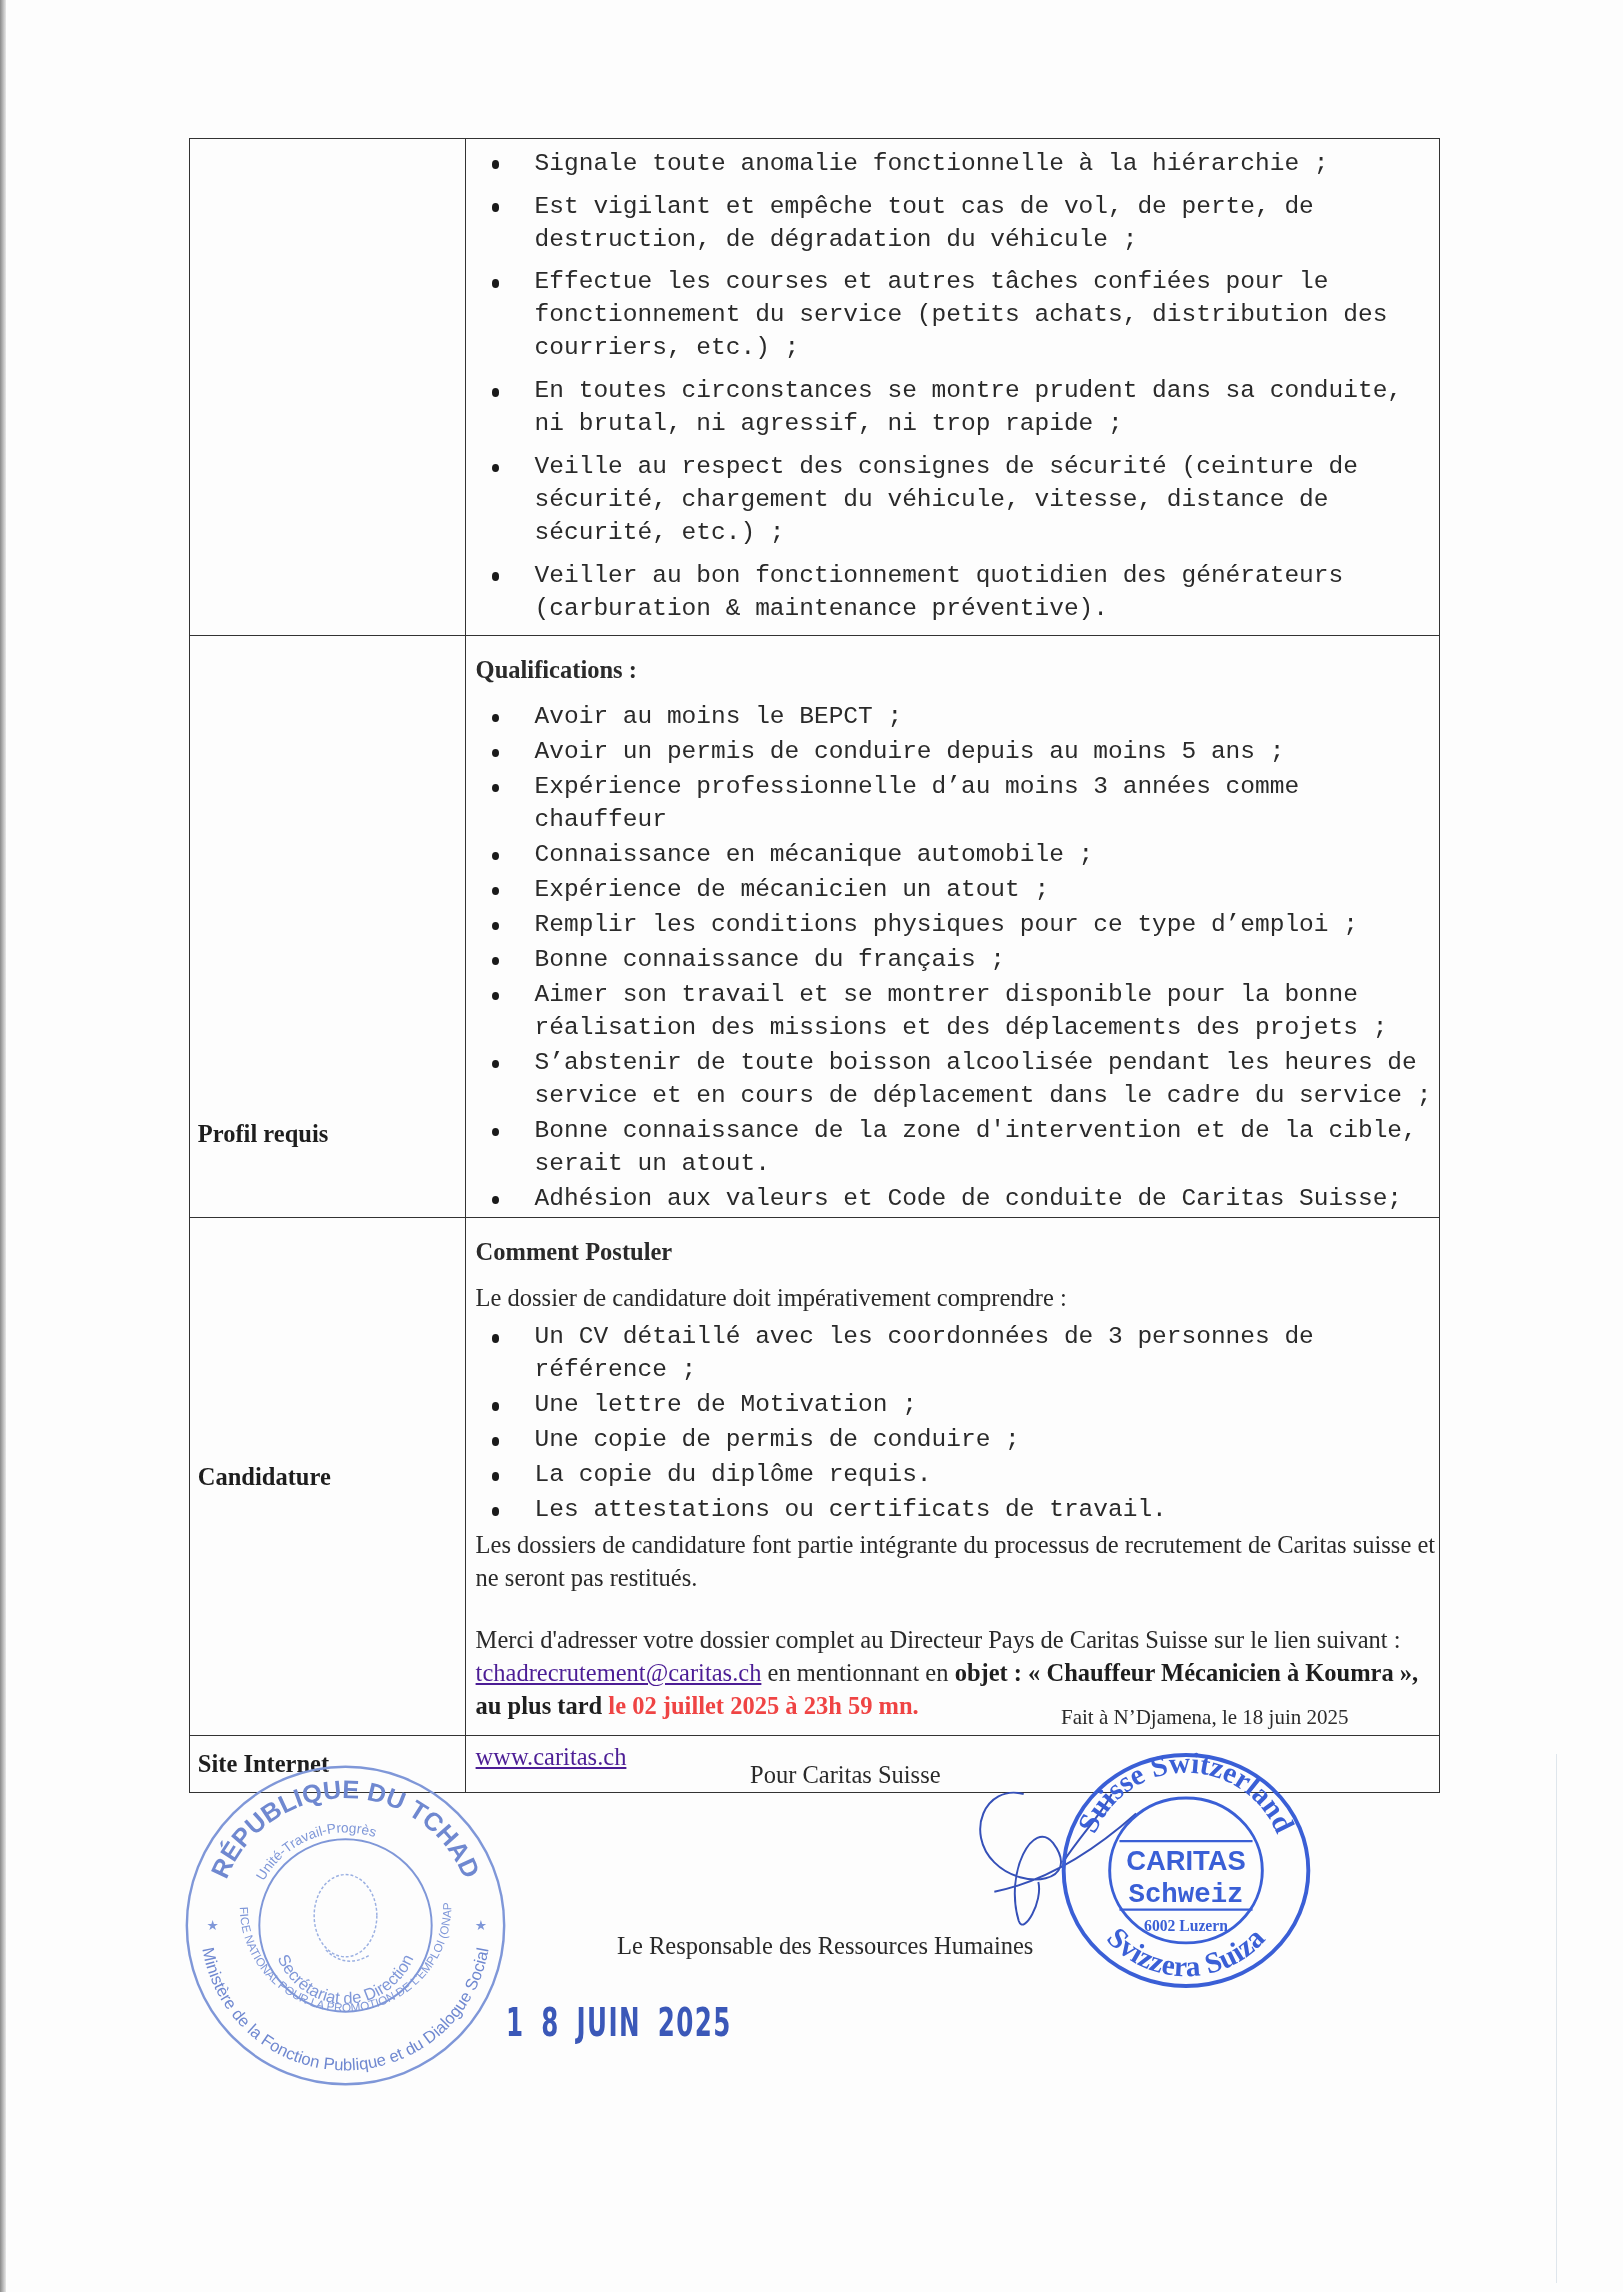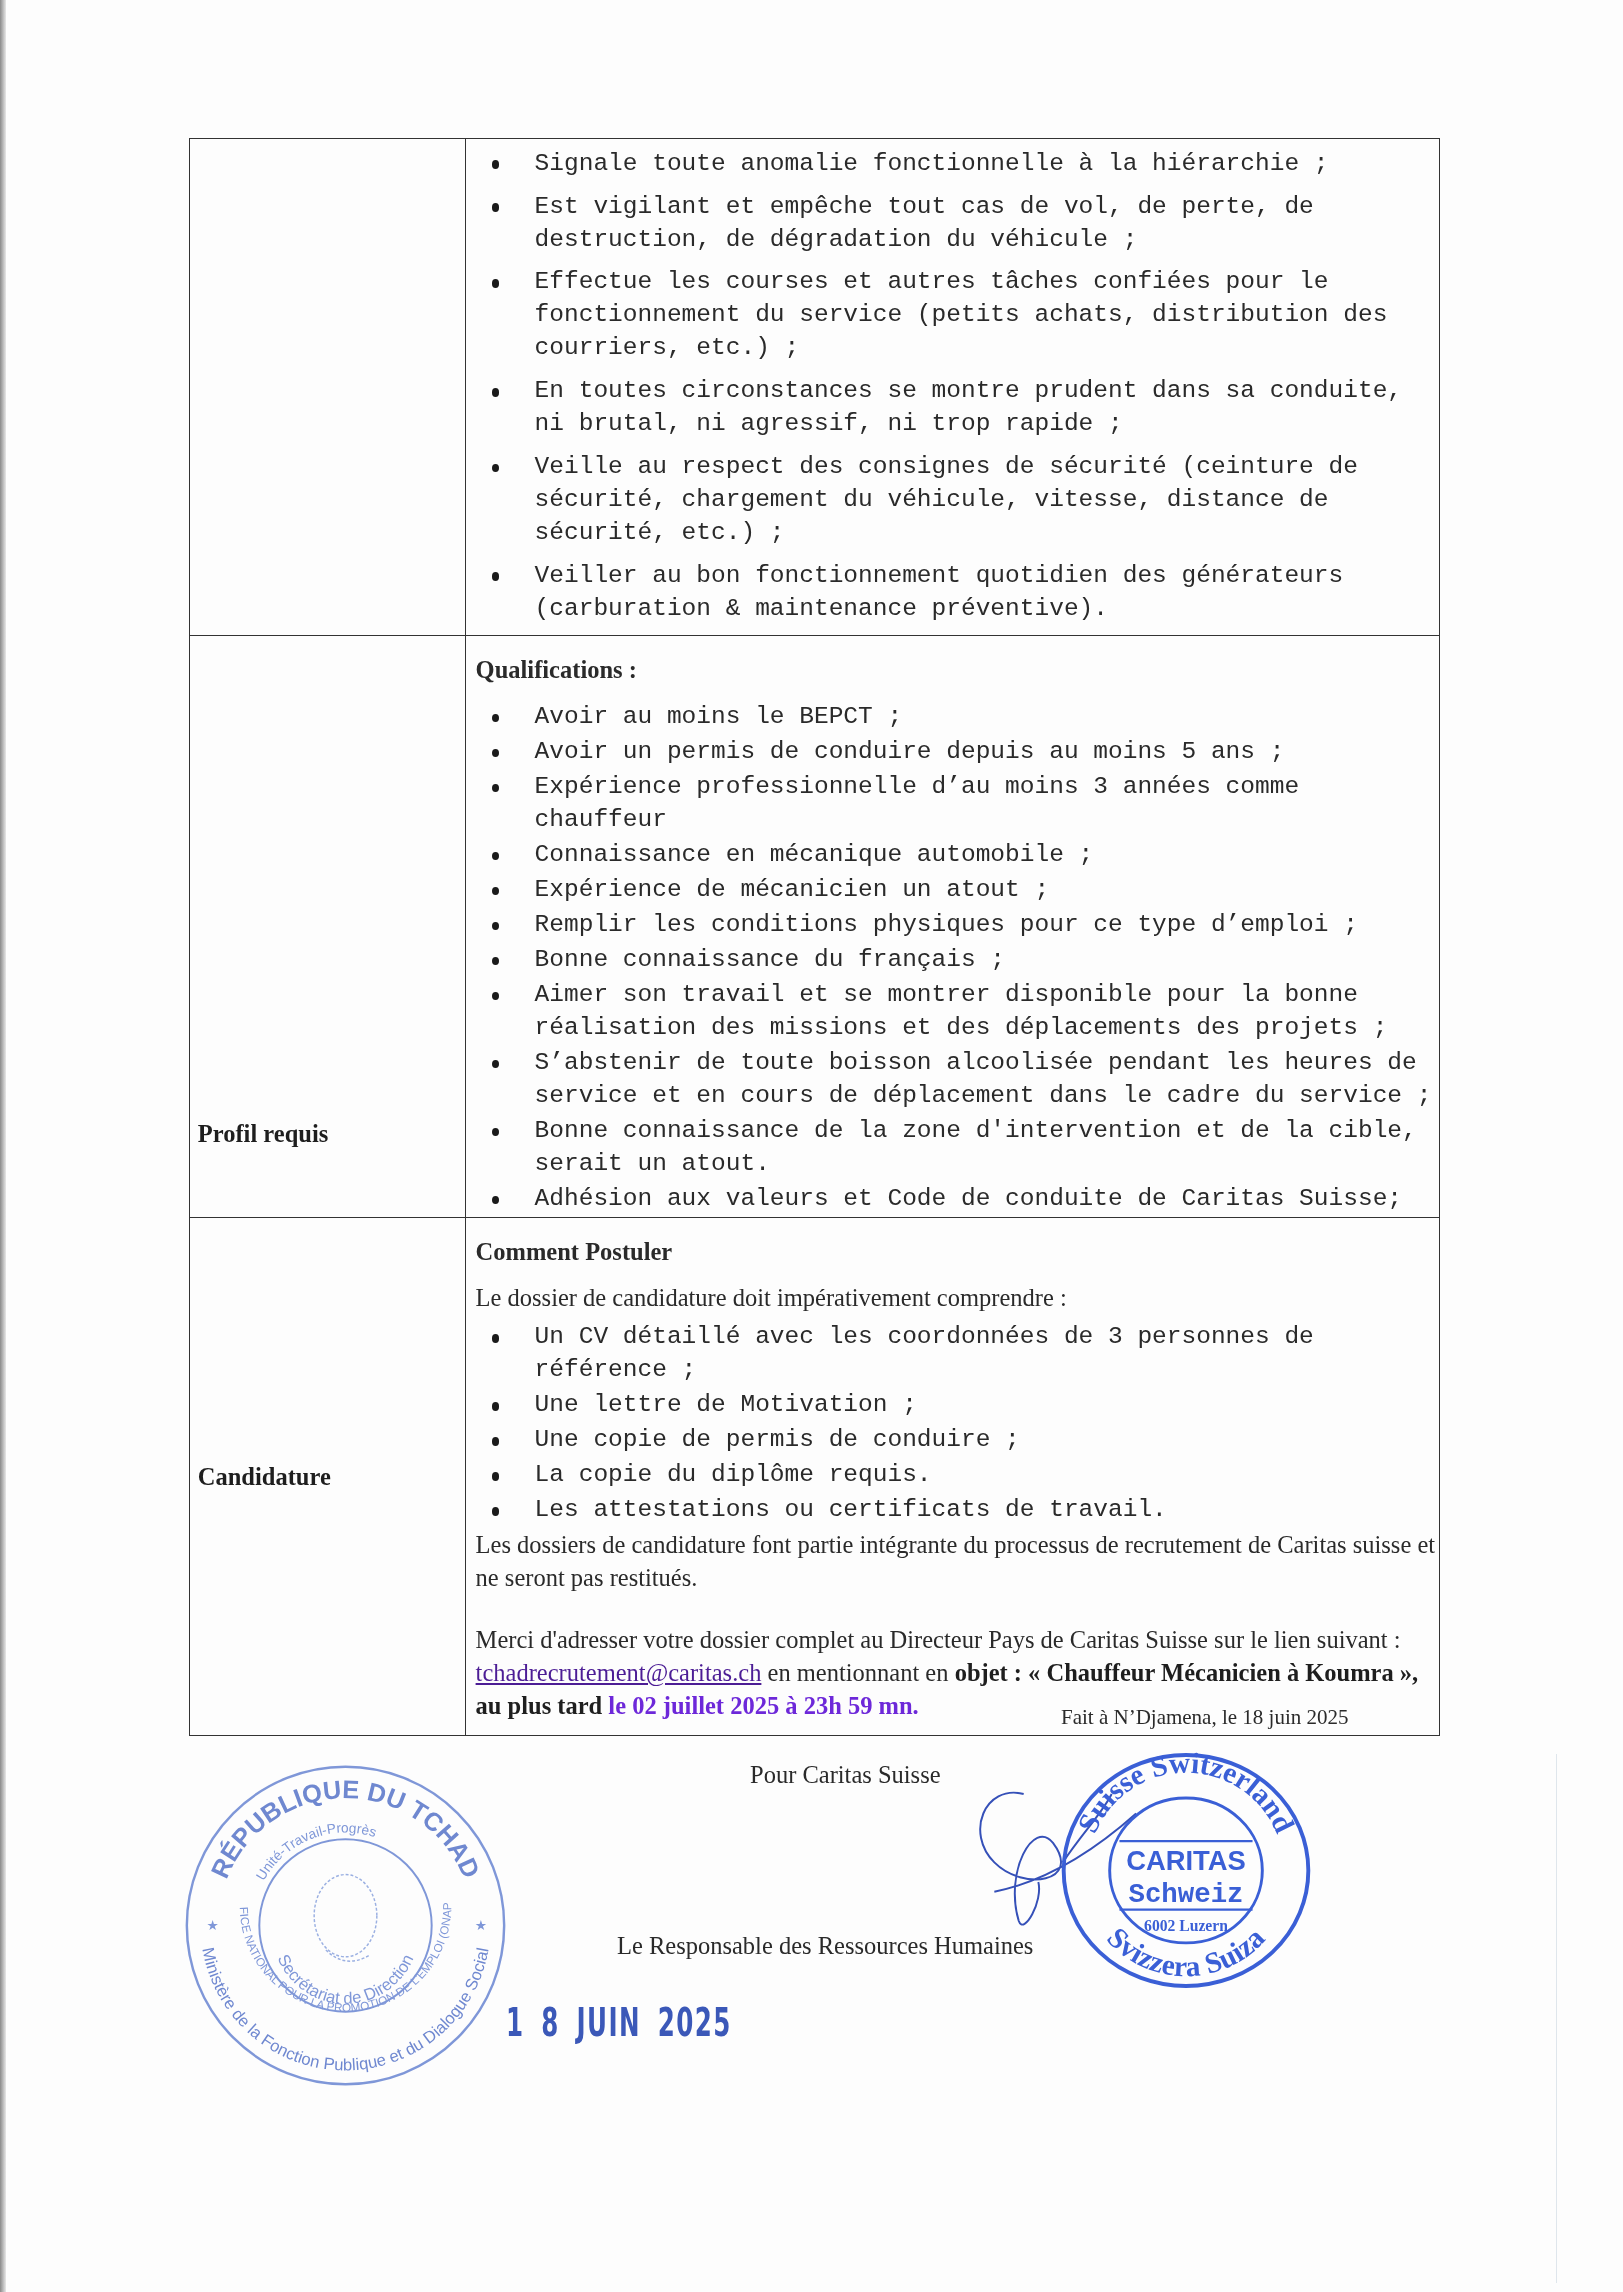--- a/index.html
+++ b/index.html
@@ -27,21 +27,21 @@
     width: 7.8px; height: 8.8px; border-radius: 50%; background: #1a1a1a;
   }
   ul.spaced li { margin-bottom: 9.8px; }
   ul.tight li { line-height: 33px; margin-bottom: 2px; }
 
   .sec-head { font-weight: bold; margin: 13.7px 0 13.7px 0; }
   .plain { margin: 0; }
   .justify { text-align: justify; padding-right: 3.9px; }
   .link { color: #4c1d95; text-decoration: underline; }
   .bold { font-weight: bold; color: #1e1e1e; }
-  .red { color: #6d28d9; font-weight: bold; }
+  .red { color: #ef4444; font-weight: bold; }
 
   .fait { position: absolute; left: 1061px; top: 1705px; font-size: 21px; }
   .pour { position: absolute; left: 750px; top: 1761px; font-size: 24.5px; }
   .resp { position: absolute; left: 617px; top: 1932px; font-size: 24.5px; }
   .date-stamp {
     position: absolute; left: 506px; top: 2000px; font-family: "DejaVu Sans Condensed", "DejaVu Sans", sans-serif;
     font-size: 39px; font-weight: bold; color: #3b58b8; letter-spacing: 2px; transform: scaleX(0.7); transform-origin: left;
     word-spacing: 9.8px;
   }
   .stamp-left { position: absolute; left: 179px; top: 1759px; width: 333px; height: 333px; }
@@ -103,20 +103,26 @@
         <li>La copie du diplôme requis.</li>
         <li>Les attestations ou certificats de travail.</li>
       </ul>
       <p class="plain justify">Les dossiers de candidature font partie intégrante du processus de recrutement de Caritas suisse et ne seront pas restitués.</p>
       <p class="plain" style="margin-top:29px; padding-right:7.8px;">
         <span>Merci d'adresser votre dossier complet au Directeur Pays de Caritas Suisse sur le lien suivant : </span><a class="link" href="#">tchadrecrutement@caritas.ch</a><span>  en mentionnant en </span><span class="bold">objet : « Chauffeur Mécanicien à Koumra », au plus tard</span><span class="red"> le 02 juillet 2025 à 23h 59 mn.</span>
       </p>
     </td>
   </tr>
 
+  <tr style="height:57px">
+    <td class="label" style="vertical-align:middle;">Site Internet</td>
+    <td class="content" style="vertical-align:top; padding-top:3.9px;">
+      <a class="link" href="#">www.caritas.ch</a>
+    </td>
+  </tr>
 </tbody>
   </table>
 
 <div class="fait">Fait à N’Djamena, le 18 juin 2025</div>
 <div class="pour">Pour Caritas Suisse</div>
 <div class="resp">Le Responsable des Ressources Humaines</div>
 
 <svg class="stamp-left" viewBox="0 0 340 340">
   <defs>
     <path id="arcTop" d="M 40 170 A 130 130 0 0 1 300 170"></path>

